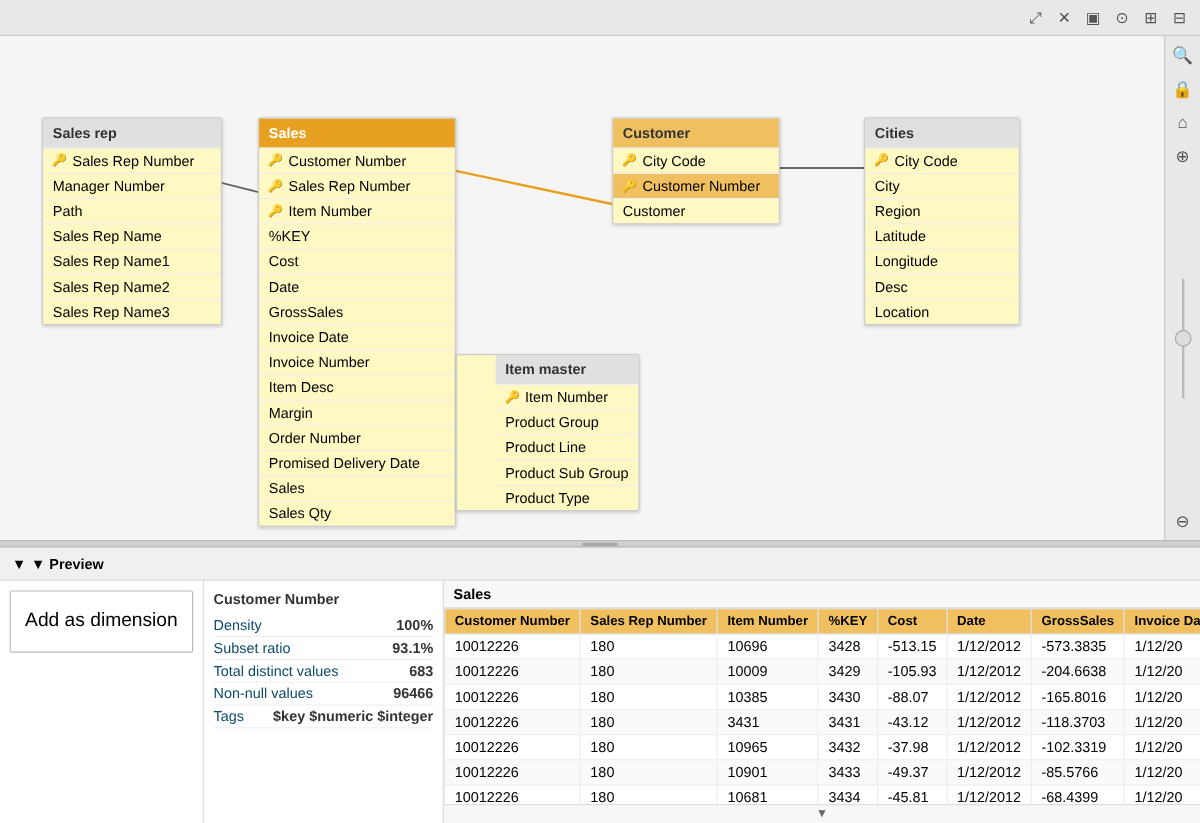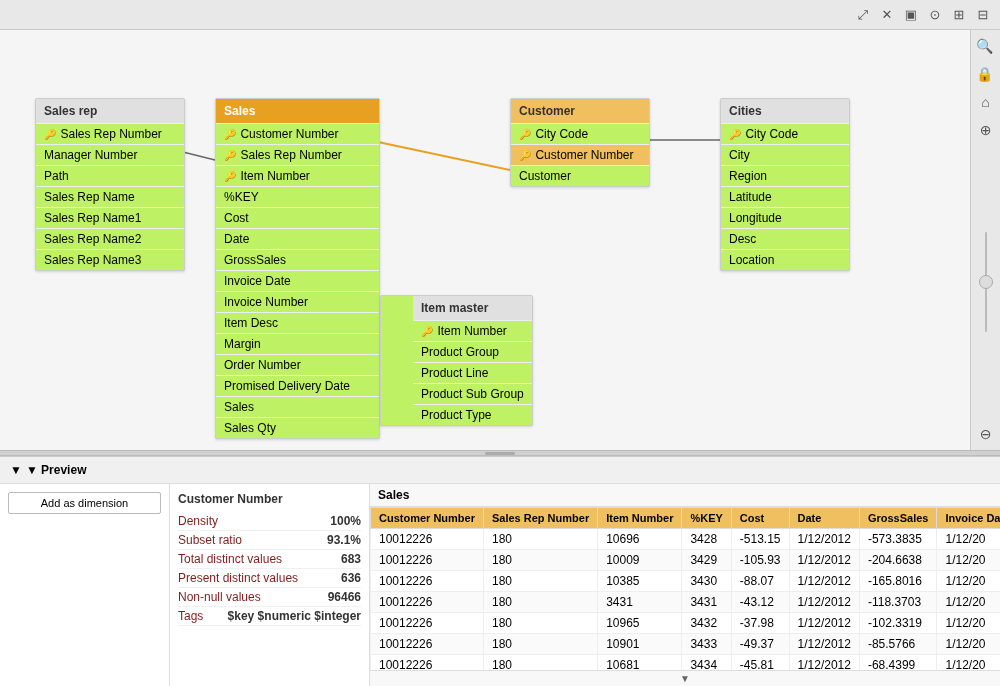--- a/index.html
+++ b/index.html
@@ -84,21 +84,21 @@
       position: absolute;
       left: -6px;
       top: 50%;
       transform: translateY(-50%);
       cursor: pointer;
     }
 
     
     .data-table {
       position: absolute;
-      background: #bef264;
+      background: #fef9c3;
       border: 1px solid #ccc;
       border-radius: 2px;
       min-width: 150px;
       box-shadow: 0 1px 3px rgba(0,0,0,0.15);
     }
     .data-table-header {
       padding: 5px 8px;
       font-weight: bold;
       font-size: 12px;
       color: #333;
@@ -186,37 +186,37 @@
       width: 170px;
       border-right: 1px solid #ddd;
       padding: 8px;
       display: flex;
       flex-direction: column;
       gap: 6px;
     }
     .preview-btn {
       background: white;
       border: 1px solid #bbb;
-      padding: 4px 8px;
+      padding: 16px 8px;
       cursor: pointer;
-      font-size: 11px;
+      font-size: 16px;
       text-align: center;
       border-radius: 2px;
     }
     .preview-stats {
       flex: 1;
     }
     .stat-row {
       display: flex;
       justify-content: space-between;
       padding: 2px 0;
       font-size: 11px;
       border-bottom: 1px solid #f0f0f0;
     }
-    .stat-label { color: #7f1d1d; }
+    .stat-label { color: #0c4a6e; }
     .stat-value { color: #333; font-weight: bold; }
 
     .preview-middle {
       width: 200px;
       border-right: 1px solid #ddd;
       padding: 8px;
     }
     .preview-middle-title {
       font-weight: bold;
       font-size: 12px;
@@ -471,24 +471,20 @@
           <span class="stat-label">Density</span>
           <span class="stat-value">100%</span>
         </div>
         <div class="stat-row">
           <span class="stat-label">Subset ratio</span>
           <span class="stat-value">93.1%</span>
         </div>
         <div class="stat-row">
           <span class="stat-label">Total distinct values</span>
           <span class="stat-value">683</span>
-        </div>
-        <div class="stat-row">
-          <span class="stat-label">Present distinct values</span>
-          <span class="stat-value">636</span>
         </div>
         <div class="stat-row">
           <span class="stat-label">Non-null values</span>
           <span class="stat-value">96466</span>
         </div>
         <div class="stat-row">
           <span class="stat-label">Tags</span>
           <span class="stat-value">$key $numeric $integer</span>
         </div>
       </div>

